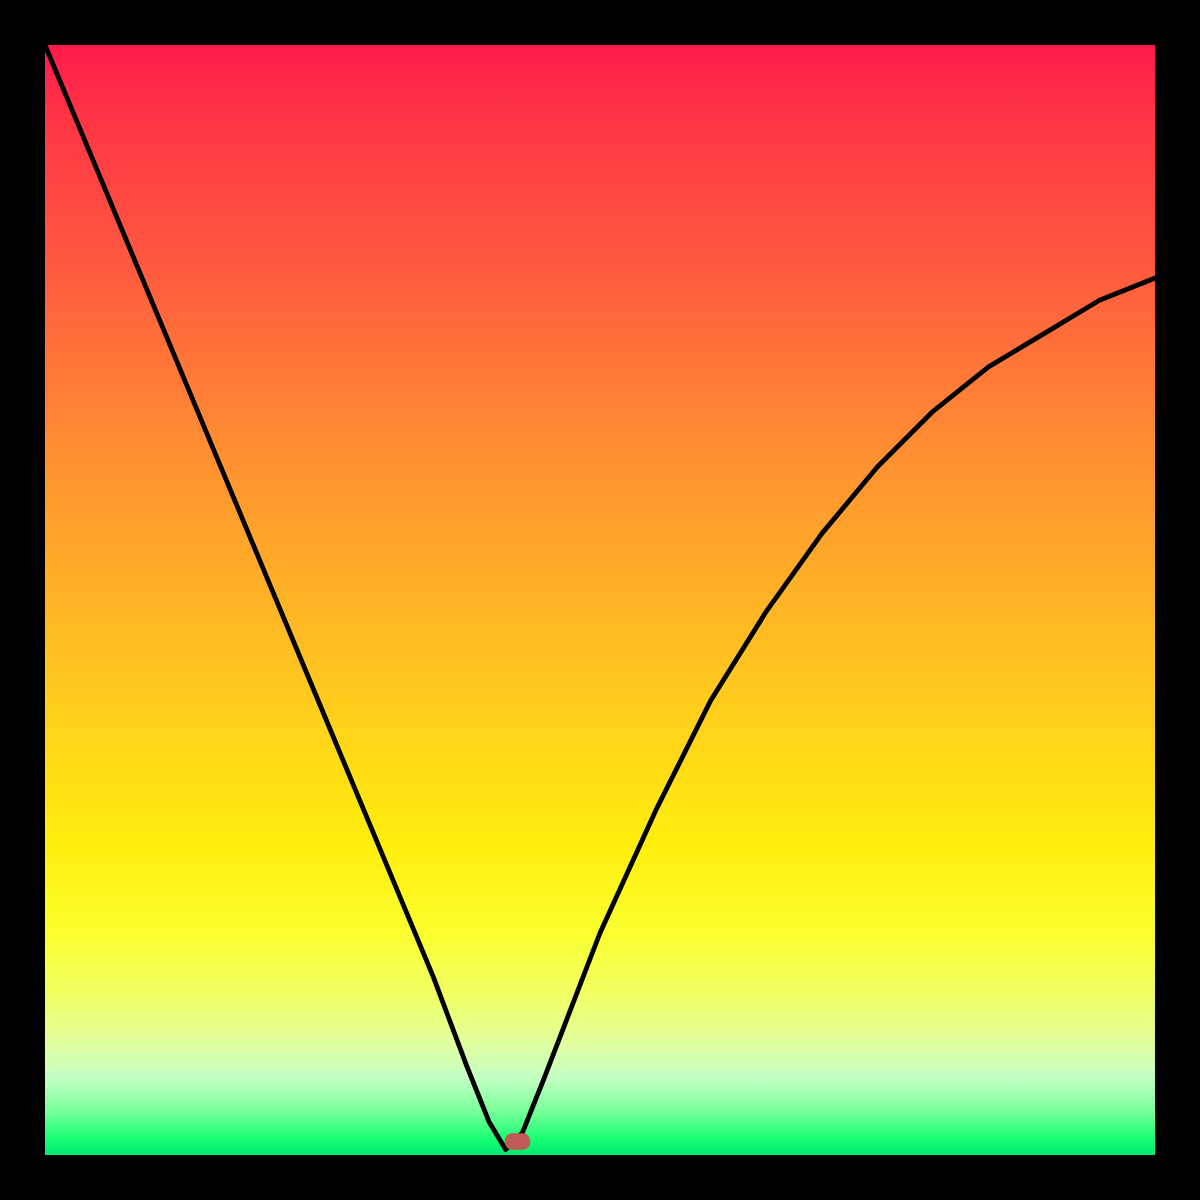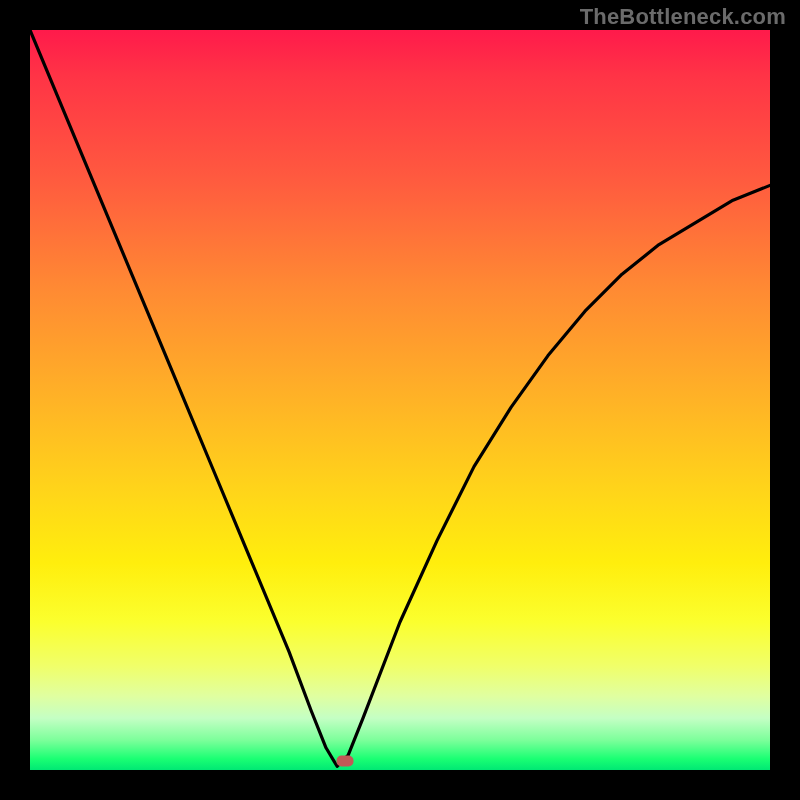--- a/index.html
+++ b/index.html
@@ -70,21 +70,20 @@
     border-radius: 5px;
     background: #c05a57;
     z-index: 3;
     transform: translate(-50%, -50%);
   }
 </style>
 </head>
 <body>
 
 <div class="frame">
-  <div class="watermark">TheBottleneck.com</div>
   <div class="plot-area">
     <div class="gradient"></div>
     <svg class="curve" viewBox="0 0 740 740" preserveAspectRatio="none">
       <path id="curve-path" d="M0.00 0.00 L37.00 88.80 L74.00 177.60 L111.00 266.40 L148.00 355.20 L185.00 444.00 L222.00 532.80 L259.00 621.60 L281.20 680.80 L296.00 717.80 L307.10 736.30 L318.20 725.20 L333.00 688.20 L370.00 592.00 L407.00 510.60 L444.00 436.60 L481.00 377.40 L518.00 325.60 L555.00 281.20 L592.00 244.20 L629.00 214.60 L666.00 192.40 L703.00 170.20 L740.00 155.40" fill="none" stroke="#000" stroke-width="3.2" stroke-linejoin="round" stroke-linecap="round"></path>
     </svg>
     <div id="marker" class="marker" style="left: 314.5px; top: 731.12px; background: rgb(192, 90, 87);"></div>
   </div>
 </div>
 
 </body></html>

